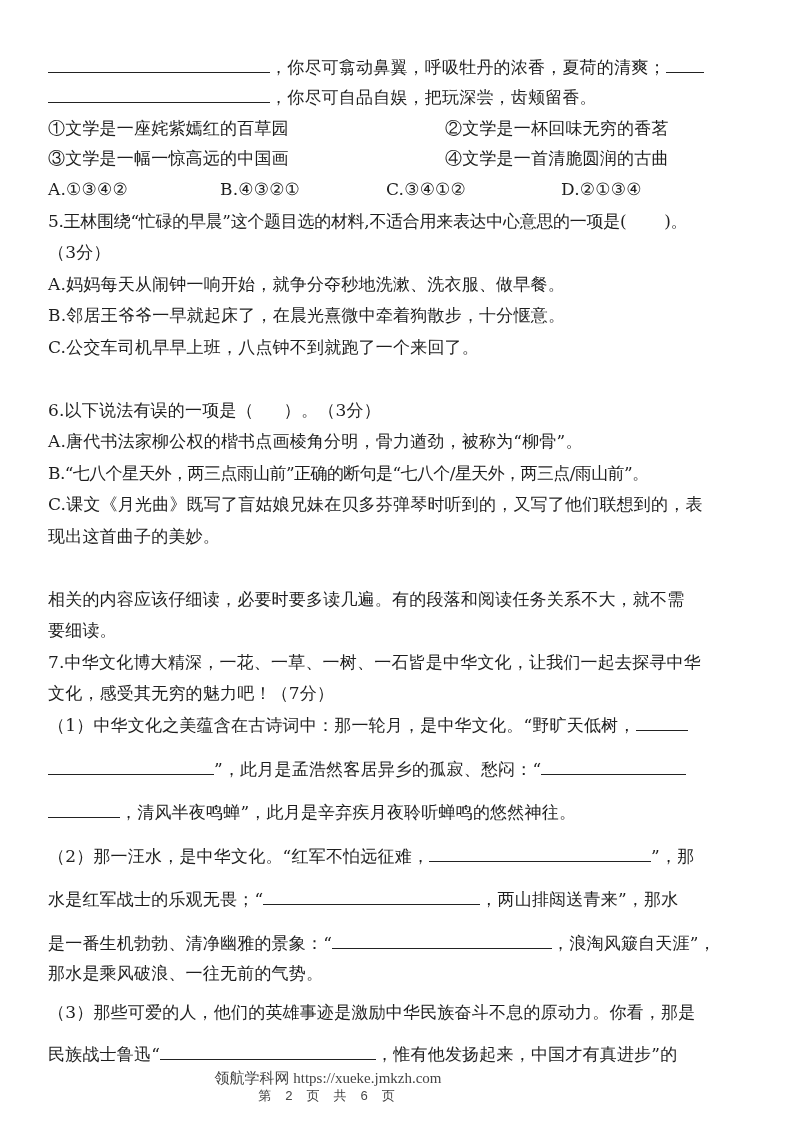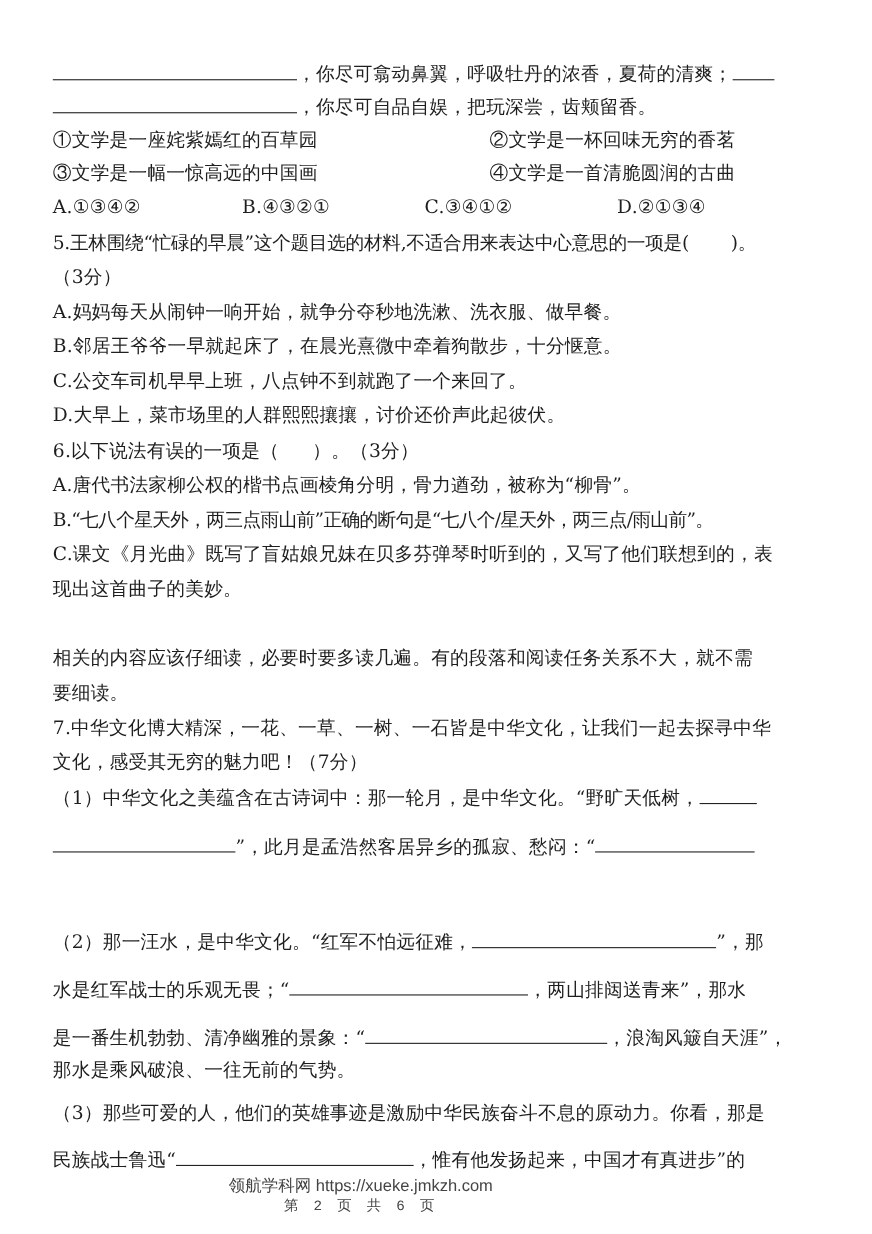--- a/index.html
+++ b/index.html
@@ -15,21 +15,21 @@
     letter-spacing: 0.2px;
   }
   .blank {
     display: inline-block; border-bottom: 1px solid #222; height: 16px;
     vertical-align: baseline;
   }
   .col2 { position: absolute; left: 353px; margin-left: 44px; }
   .opt { position: absolute; }
   .footer {
     position: absolute; left: 0; right: 0; text-align: center;
-    font-family: Liberation Sans, sans-serif;
+    font-family: Liberation Serif, serif;
     color: #444;
   }
   .footer.site { top: 1069px; font-size: 15px; }
   .footer.pg { top: 1087px; font-size: 13px; font-family: Liberation Mono, monospace; letter-spacing: 3px; }
 </style>
 </head>
 <body>
 
 <div class="page">
 
@@ -54,40 +54,42 @@
     <span class="opt" style="left:513px">D.②①③④</span>
   </div>
 
   <div class="line" style="top:210px; letter-spacing:-0.3px">
     <span>5.王林围绕“忙碌的早晨”这个题目选的材料,不适合用来表达中心意思的一项是(</span><span style="display:inline-block;width:38px"></span><span>)。</span>
   </div>
   <div class="line" style="top:241px">（3分）</div>
   <div class="line" style="top:273px">A.妈妈每天从闹钟一响开始，就争分夺秒地洗漱、洗衣服、做早餐。</div>
   <div class="line" style="top:304px">B.邻居王爷爷一早就起床了，在晨光熹微中牵着狗散步，十分惬意。</div>
   <div class="line" style="top:336px">C.公交车司机早早上班，八点钟不到就跑了一个来回了。</div>
-  <div class="line" style="top:367px">D.大早上，菜市场里的人群熙熙攘攘，讨价还价声此起彼伏。</div>
 
   <div class="line" style="top:399px">
     <span>6.以下说法有误的一项是（</span><span style="display:inline-block;width:30px"></span><span>）。（3分）</span>
   </div>
   <div class="line" style="top:430px">A.唐代书法家柳公权的楷书点画棱角分明，骨力遒劲，被称为“柳骨”。</div>
   <div class="line" style="top:462px; letter-spacing:-0.6px">B.“七八个星天外，两三点雨山前”正确的断句是“七八个/星天外，两三点/雨山前”。</div>
   <div class="line" style="top:493px">C.课文《月光曲》既写了盲姑娘兄妹在贝多芬弹琴时听到的，又写了他们联想到的，表</div>
   <div class="line" style="top:525px">现出这首曲子的美妙。</div>
   <div class="line" style="top:588px">相关的内容应该仔细读，必要时要多读几遍。有的段落和阅读任务关系不大，就不需</div>
   <div class="line" style="top:619px">要细读。</div>
 
   <div class="line" style="top:651px">7.中华文化博大精深，一花、一草、一树、一石皆是中华文化，让我们一起去探寻中华</div>
   <div class="line" style="top:682px">文化，感受其无穷的魅力吧！（7分）</div>
 
   <div class="line" style="top:714px">
     <span>（1）中华文化之美蕴含在古诗词中：那一轮月，是中华文化。“野旷天低树，</span><span class="blank" style="width:52px"></span>
   </div>
   <div class="line" style="top:758px">
     <span class="blank" style="width:166px"></span><span>”，此月是孟浩然客居异乡的孤寂、愁闷：“</span><span class="blank" style="width:145px"></span>
+  </div>
+  <div class="line" style="top:801px">
+    <span class="blank" style="width:72px"></span><span>，清风半夜鸣蝉”，此月是辛弃疾月夜聆听蝉鸣的悠然神往。</span>
   </div>
 
   <div class="line" style="top:845px">
     <span>（2）那一汪水，是中华文化。“红军不怕远征难，</span><span class="blank" style="width:222px"></span><span>”，那</span>
   </div>
   <div class="line" style="top:888px">
     <span>水是红军战士的乐观无畏；“</span><span class="blank" style="width:217px"></span><span>，两山排闼送青来”，那水</span>
   </div>
   <div class="line" style="top:932px">
     <span>是一番生机勃勃、清净幽雅的景象：“</span><span class="blank" style="width:220px"></span><span>，浪淘风簸自天涯”，</span>

